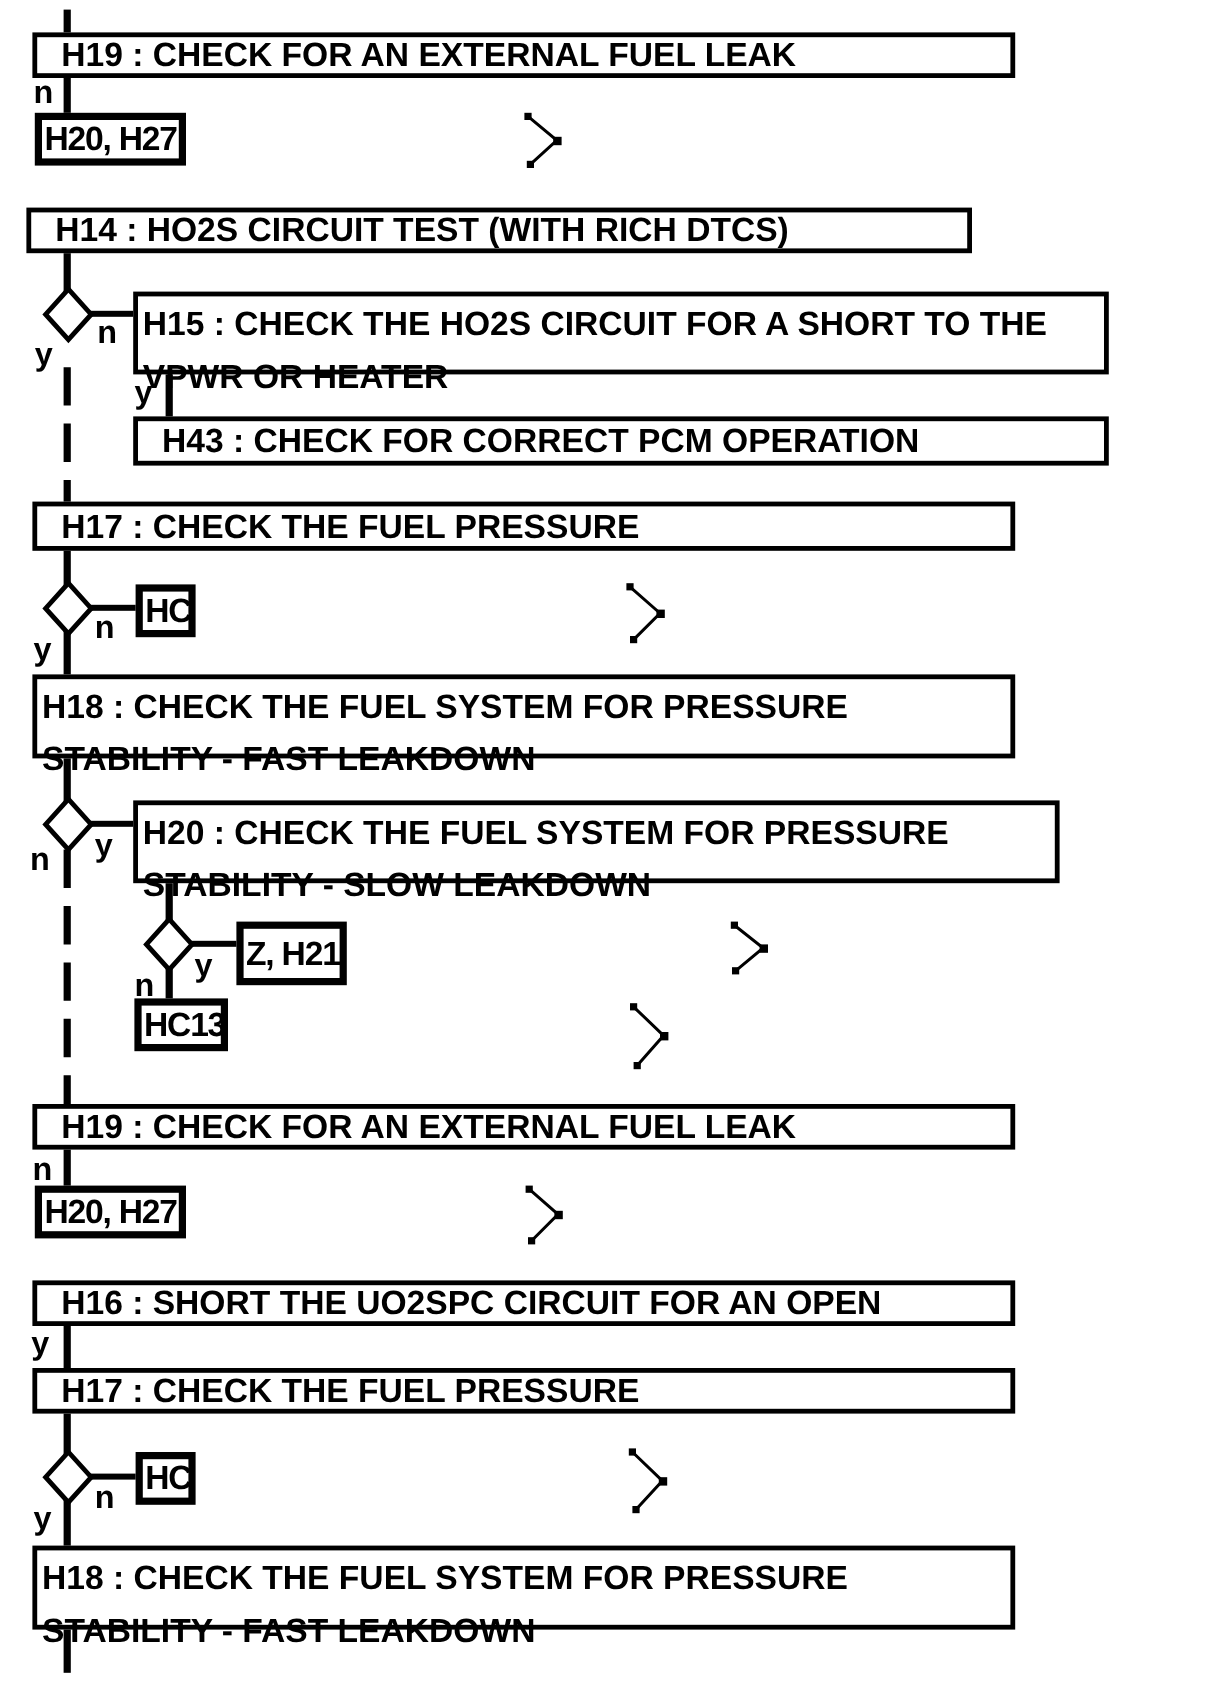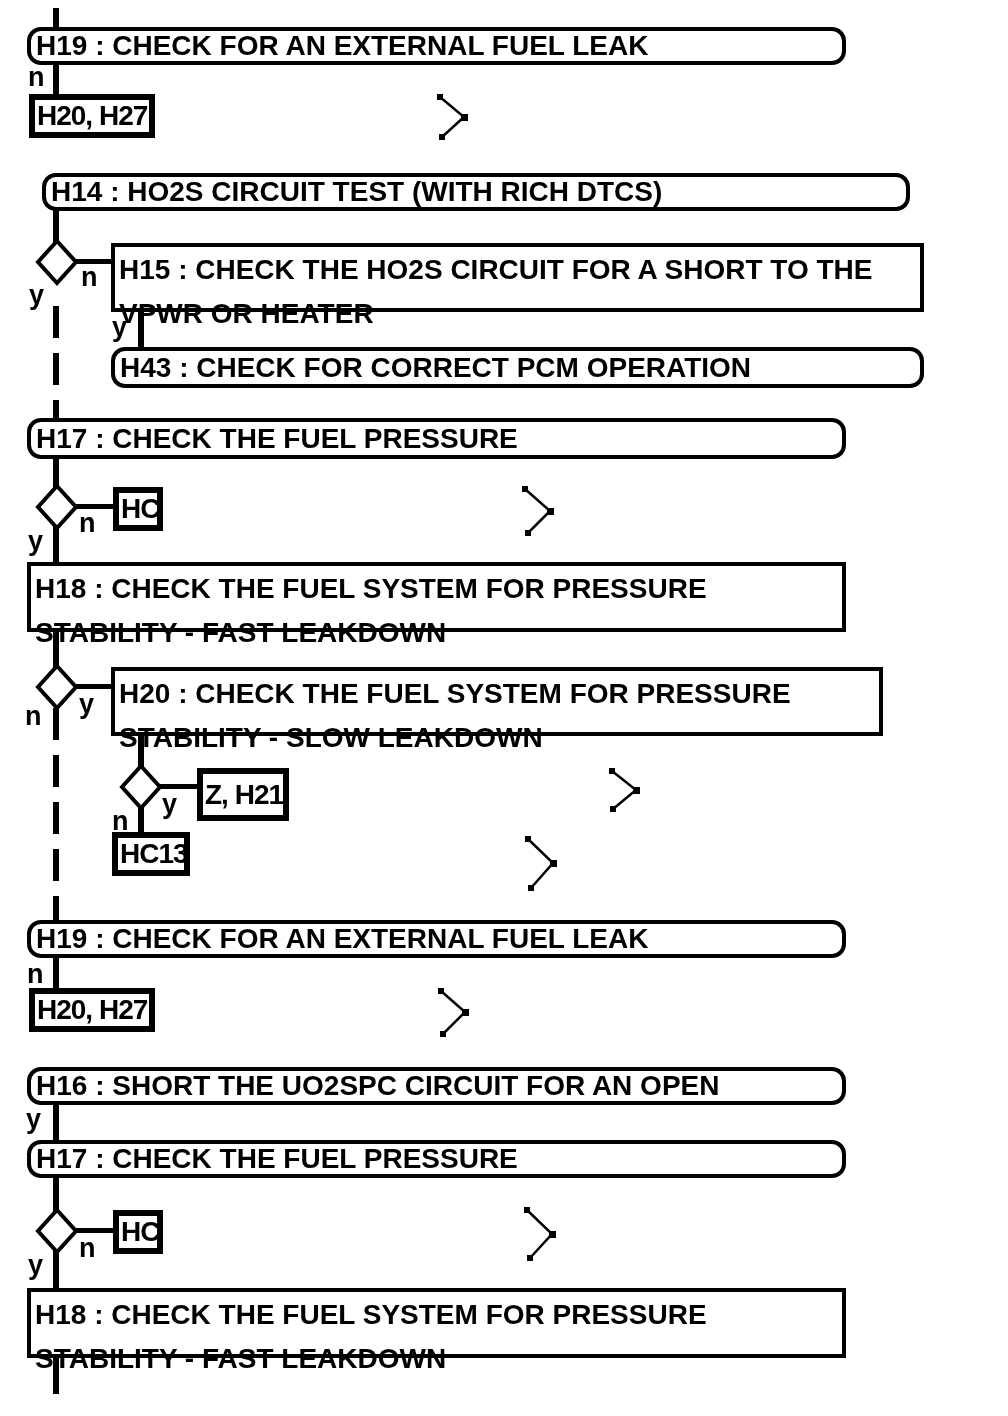--- a/index.html
+++ b/index.html
@@ -28,23 +28,22 @@
     box-sizing: border-box;
     background: #ffffff;
     border: 4px solid #000000;
     font-weight: bold;
     font-size: 28px;
     color: #000000;
   }
   .single {
     display: flex;
     align-items: center;
-    padding-left: 5px;
+    padding-left: 20px;
     white-space: nowrap;
-    border-radius: 14px;
   }
   .multi {
     padding: 1px 4px;
     line-height: 44px;
   }
   .small-box {
     border-width: 6px;
     display: flex;
     align-items: center;
     padding: 16px 2px;
@@ -129,21 +128,21 @@
     <g stroke="#000" stroke-width="2.5" fill="#000">
       <polyline points="527,1210 552,1234 530,1258" fill="none"></polyline>
       <rect x="524" y="1207" width="6" height="6" stroke="none"></rect>
         <rect x="549" y="1231" width="7" height="7" stroke="none"></rect>
         <rect x="527" y="1255" width="6" height="6" stroke="none"></rect>
     </g>
   </svg>
 
   <div class="box single" style="left:27px;top:27px;width:819px;height:38px">H19 : CHECK FOR AN EXTERNAL FUEL LEAK</div>
   <div class="box small-box" style="left:29px;top:94px;width:126px;height:38px">H20, H27</div>
-  <div class="box single" style="left:42px;top:173px;width:868px;height:38px">H14 : HO2S CIRCUIT TEST (WITH RICH DTCS)</div>
+  <div class="box single" style="left:22px;top:173px;width:788px;height:38px">H14 : HO2S CIRCUIT TEST (WITH RICH DTCS)</div>
   <div class="box multi" style="left:111px;top:243px;width:813px;height:69px">H15 : CHECK THE HO2S CIRCUIT FOR A SHORT TO THE VPWR OR HEATER</div>
   <div class="box single" style="left:111px;top:347px;width:813px;height:41px">H43 : CHECK FOR CORRECT PCM OPERATION</div>
   <div class="box single" style="left:27px;top:418px;width:819px;height:41px">H17 : CHECK THE FUEL PRESSURE</div>
   <div class="box small-box" style="left:113px;top:487px;width:50px;height:39px">HC</div>
   <div class="box multi" style="left:27px;top:562px;width:819px;height:70px">H18 : CHECK THE FUEL SYSTEM FOR PRESSURE STABILITY - FAST LEAKDOWN</div>
   <div class="box multi" style="left:111px;top:667px;width:772px;height:69px">H20 : CHECK THE FUEL SYSTEM FOR PRESSURE STABILITY - SLOW LEAKDOWN</div>
   <div class="box small-box" style="left:197px;top:768px;width:92px;height:53px">Z, H21</div>
   <div class="box small-box" style="left:112px;top:832px;width:78px;height:39px">HC13</div>
   <div class="box single" style="left:27px;top:920px;width:819px;height:38px">H19 : CHECK FOR AN EXTERNAL FUEL LEAK</div>
   <div class="box small-box" style="left:29px;top:988px;width:126px;height:39px">H20, H27</div>

